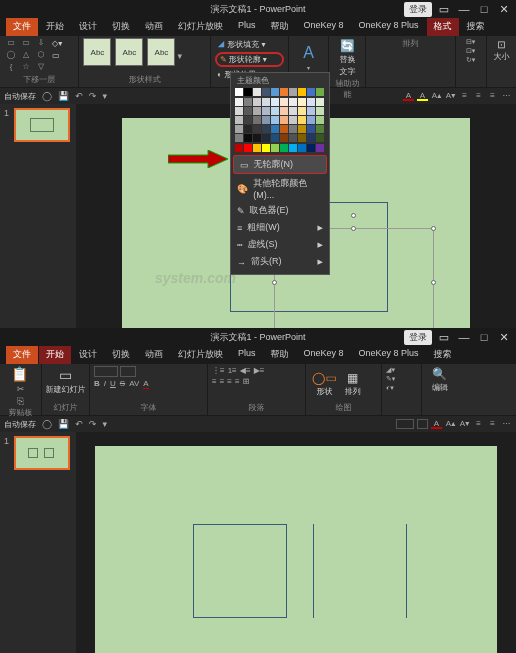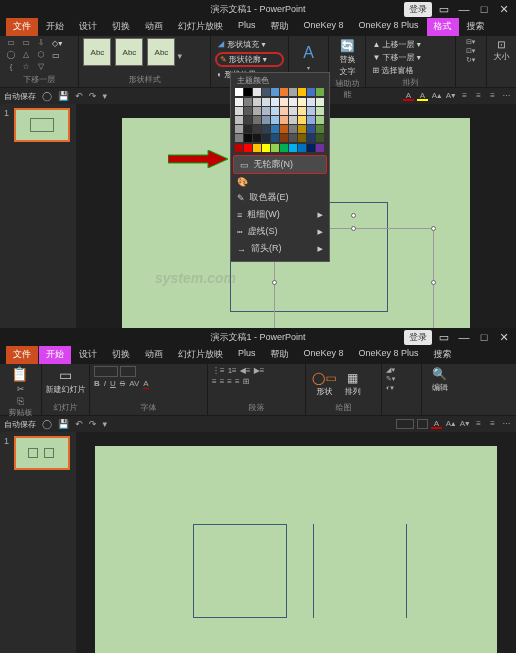--- a/index.html
+++ b/index.html
@@ -33,21 +33,21 @@
   
   .menubar {
     height: 18px;
     background: #1a1a1a;
     display: flex;
     padding-left: 6px;
     gap: 1px;
   }
   .tab { color: #ccc; padding: 2px 7px; font-size: 9px; cursor: pointer; }
   .tab.file { background: #cc4d1d; color: #fff; }
-  .tab.active { background: #d946ef; color: #fff; }
+  .tab.active { background: #7f1d1d; color: #fff; }
 
   
   .ribbon {
     height: 52px;
     background: #2b2b2b;
     display: flex;
     border-bottom: 1px solid #1a1a1a;
   }
   .group { border-right: 1px solid #1a1a1a; padding: 2px 4px; display: flex; flex-direction: column; justify-content: space-between; }
   .group-label { color: #888; font-size: 8px; text-align: center; }
@@ -221,25 +221,20 @@
     </div>
     <div class="group" style="width:38px">
       <div class="ribbtn v">
         <span style="font-size:12px">🔄</span>
         <span>替换</span>
         <span>文字</span>
       </div>
       <div class="group-label">辅助功能</div>
     </div>
     <div class="group" style="width:92px">
-      <div class="group-content" style="flex-direction:column;gap:0">
-        <span class="ribbtn">▲ <span>上移一层</span> ▾</span>
-        <span class="ribbtn">▼ <span>下移一层</span> ▾</span>
-        <span class="ribbtn">⊞ <span>选择窗格</span></span>
-      </div>
       <div class="group-label">排列</div>
     </div>
     <div class="group" style="width:32px">
       <div class="group-content" style="flex-direction:column;align-items:center;gap:1px;color:#aaa;font-size:7px">
         <span>⊟▾</span>
         <span>⊡▾</span>
         <span>↻▾</span>
       </div>
       <div class="group-label">&nbsp;</div>
     </div>
@@ -373,20 +368,21 @@
         <div class="sw" style="background: rgb(0, 112, 192);"></div>
         <div class="sw" style="background: rgb(0, 32, 96);"></div>
         <div class="sw" style="background: rgb(112, 48, 160);"></div>
       </div>
     <div class="item hl">
         <span>▭</span>
         <span>无轮廓(N)</span>
       </div>
     <div class="item">
         <span style="color:#ffc000">🎨</span>
+        <span>其他轮廓颜色(M)...</span>
       </div>
     <div class="item">
         <span>✎</span>
         <span>取色器(E)</span>
       </div>
     <div class="item">
         <span>≡</span>
         <span>粗细(W)</span>
         <span class="arrow">▶</span>
       </div>

